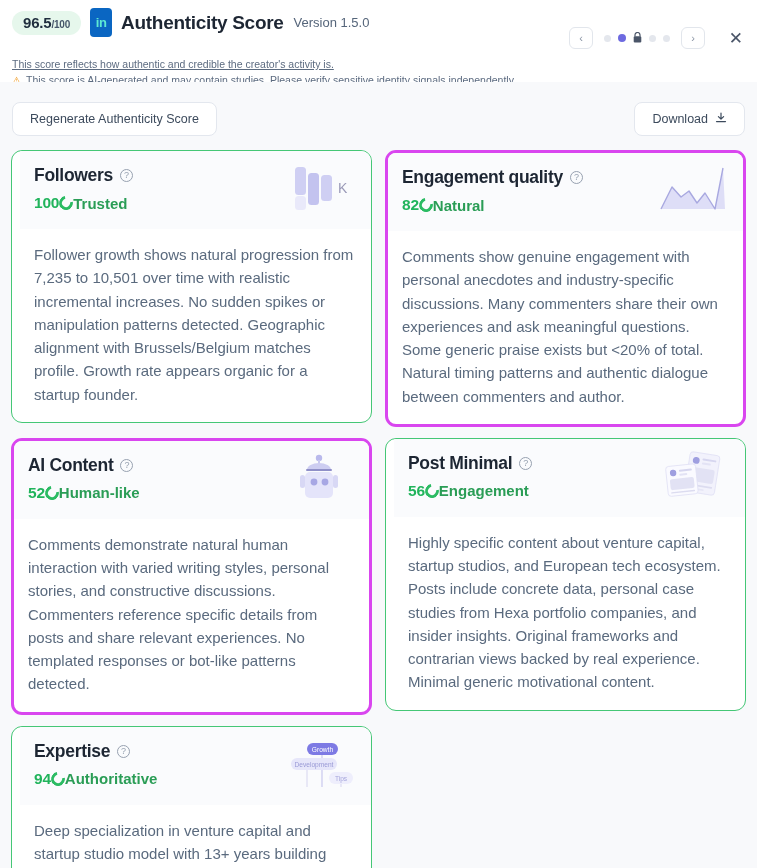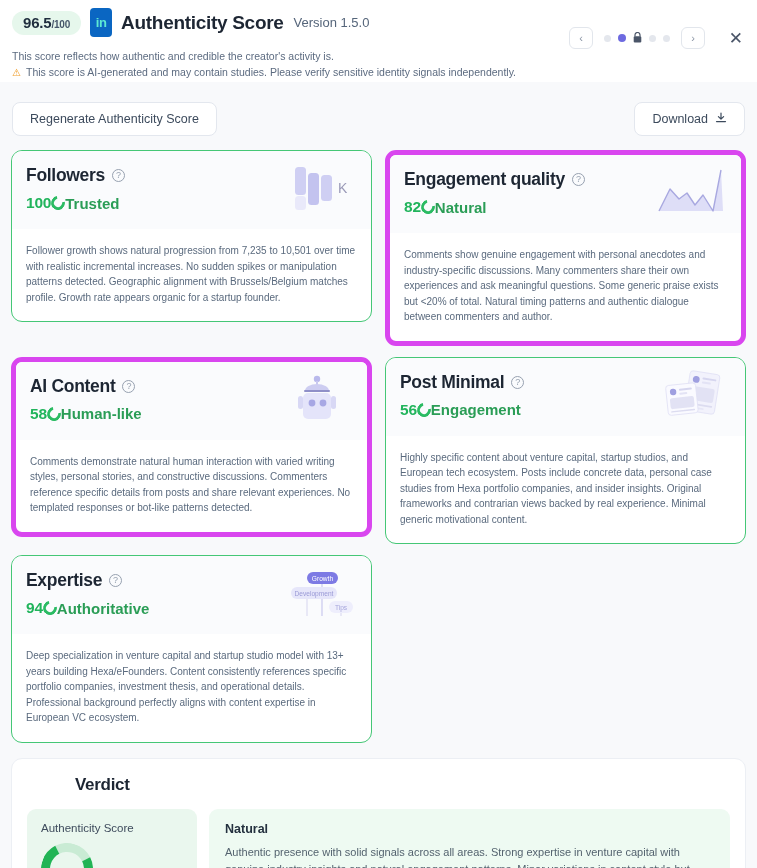--- a/index.html
+++ b/index.html
@@ -36,21 +36,21 @@
     display: flex; align-items: center; justify-content: center;
     font-size: 13px; font-weight: 700; font-family: "Liberation Sans", sans-serif;
     letter-spacing: -0.5px;
     flex: none;
   }
   .app-title {
     font-size: 19px; font-weight: 700; color: #1d2633; letter-spacing: -0.3px;
   }
   .app-version { font-size: 13px; color: #55657a; font-weight: 400; margin-left: 1px; }
 
-  .subtitle { font-size: 10.5px; color: #5c6b80; margin-top: 12px; line-height: 1.45; }
+  .subtitle { font-size: 10.5px; color: #5c6b80; margin-top: 20px; line-height: 1.45; text-decoration: underline; }
   .warn-line {
     font-size: 10.5px; color: #5c6b80; line-height: 1.5;
     display: flex; align-items: flex-start; gap: 5px; margin-top: 1px;
   }
   .warn-ico { color: #f0a030; font-size: 10px; line-height: 1.5; flex: none; }
 
   
   .nav-cluster {
     position: absolute; top: 27px; right: 52px;
     display: flex; align-items: center; gap: 6px;
@@ -88,24 +88,24 @@
   .dl-ico { font-size: 11px; }
 
   
   .grid {
     display: grid;
     grid-template-columns: 1fr 1fr;
     gap: 11px 13px;
     align-items: start;
   }
   .card {
-    background: #ffffff; border-radius: 11px; border: 5px solid #d946ef;
+    background: #ffffff; border-radius: 11px; border: 3px solid #d946ef;
     overflow: hidden;
   }
-  .card.highlight { border: 1.5px solid #45c776; }
+  .card.highlight { border: 1.5px solid #45c776; padding-left: 8px; }
   .card-head {
     background: #fafbfd;
     padding: 14px 14px 12px 14px;
     position: relative;
     min-height: 78px;
   }
   .card-title-row { display: flex; align-items: center; gap: 7px; }
   .card-title { font-size: 17.5px; font-weight: 700; color: #1d2633; letter-spacing: -0.3px; }
   .q-ico {
     width: 13px; height: 13px; border-radius: 50%; border: 1.2px solid #97a1b0;
@@ -115,21 +115,21 @@
   .score-row { display: flex; align-items: center; margin-top: 8px; }
   .score-num { font-size: 15.5px; font-weight: 700; color: #21b45c; letter-spacing: -0.2px; }
   .ring {
     width: 14px; height: 14px; border-radius: 50%;
     border: 3px solid #2bbb63; border-top-color: transparent;
     transform: rotate(35deg); flex: none;
   }
   .score-label { font-size: 15px; font-weight: 600; color: #2a9d56; }
   .card-desc {
     padding: 14px 14px 16px 14px;
-    font-size: 10px; color: #5a6a7e; line-height: 1.55;
+    font-size: 15px; color: #5a6a7e; line-height: 1.55;
   }
   .card-illu { position: absolute; right: 14px; top: 12px; width: 72px; height: 52px; }
 
   
   .verdict {
     background: #fff; border: 1px solid #eceff4; border-radius: 11px;
     margin-top: 15px; padding: 16px 15px 18px 15px;
   }
   .verdict-title { font-size: 17px; font-weight: 700; color: #1d2633; letter-spacing: -0.3px; margin-left: 48px; }
   .verdict-row { display: flex; gap: 12px; margin-top: 14px; align-items: stretch; }
@@ -259,21 +259,21 @@
         <div class="card-desc">Comments show genuine engagement with personal anecdotes and industry-specific discussions. Many commenters share their own experiences and ask meaningful questions. Some generic praise exists but &lt;20% of total. Natural timing patterns and authentic dialogue between commenters and author.</div>
       </div>
 
       <div class="card">
         <div class="card-head">
           <div class="card-title-row">
             <span class="card-title">AI Content</span>
             <span class="q-ico">?</span>
           </div>
           <div class="score-row">
-            <span class="score-num">58</span>
+            <span class="score-num">52</span>
             <span class="ring"></span>
             <span class="score-label">Human-like</span>
           </div>
           <div class="card-illu">
             <svg width="72" height="52" viewBox="0 0 72 52">
               <circle cx="36" cy="5" r="3.2" fill="#b9b9ec"></circle>
               <rect x="35" y="7" width="2" height="5" fill="#c9c9f0"></rect>
               <path d="M24 17 a12 7 0 0 1 24 0 z" fill="#cdcdf1"></path>
               <rect x="23" y="16" width="26" height="2" rx="1" fill="#8f8fc8"></rect>
               <rect x="17" y="22" width="5" height="13" rx="2.5" fill="#d8d8f5"></rect>

